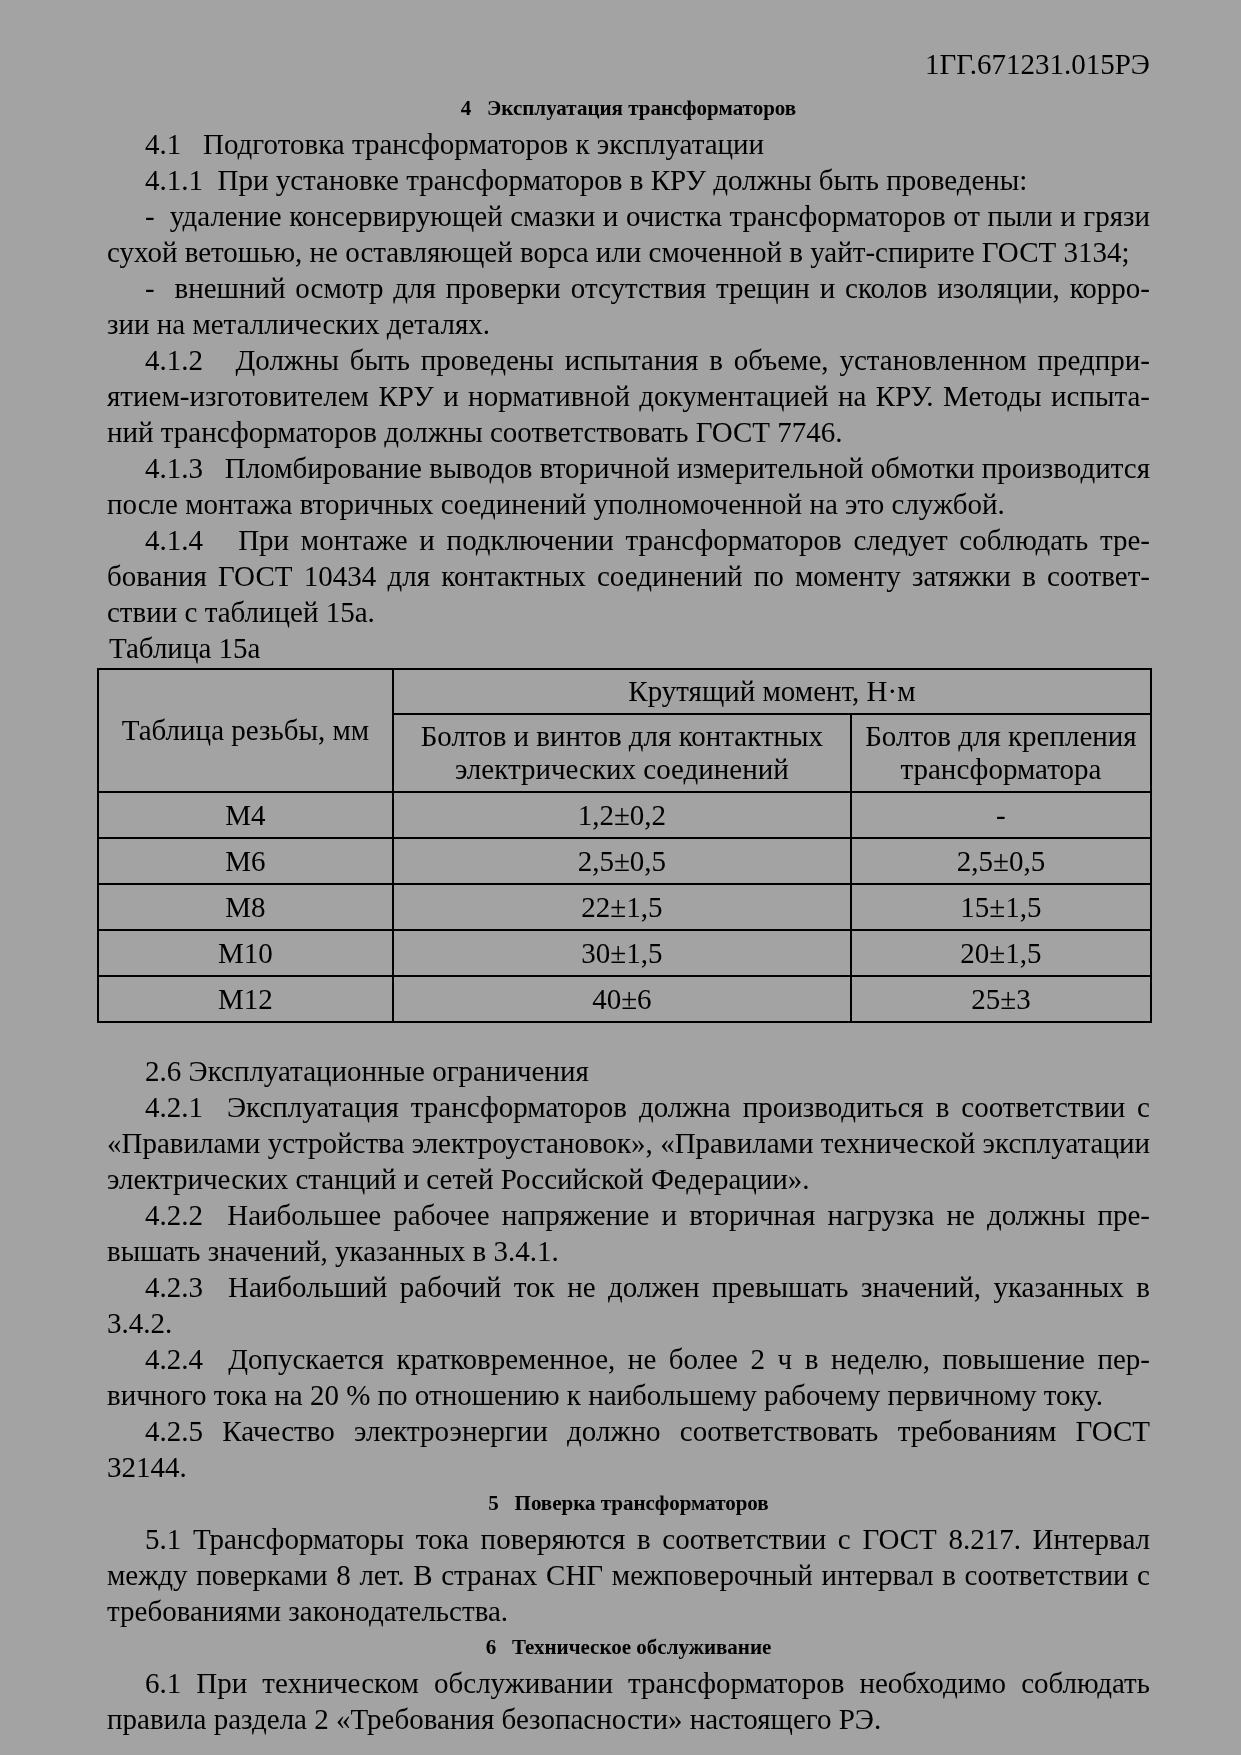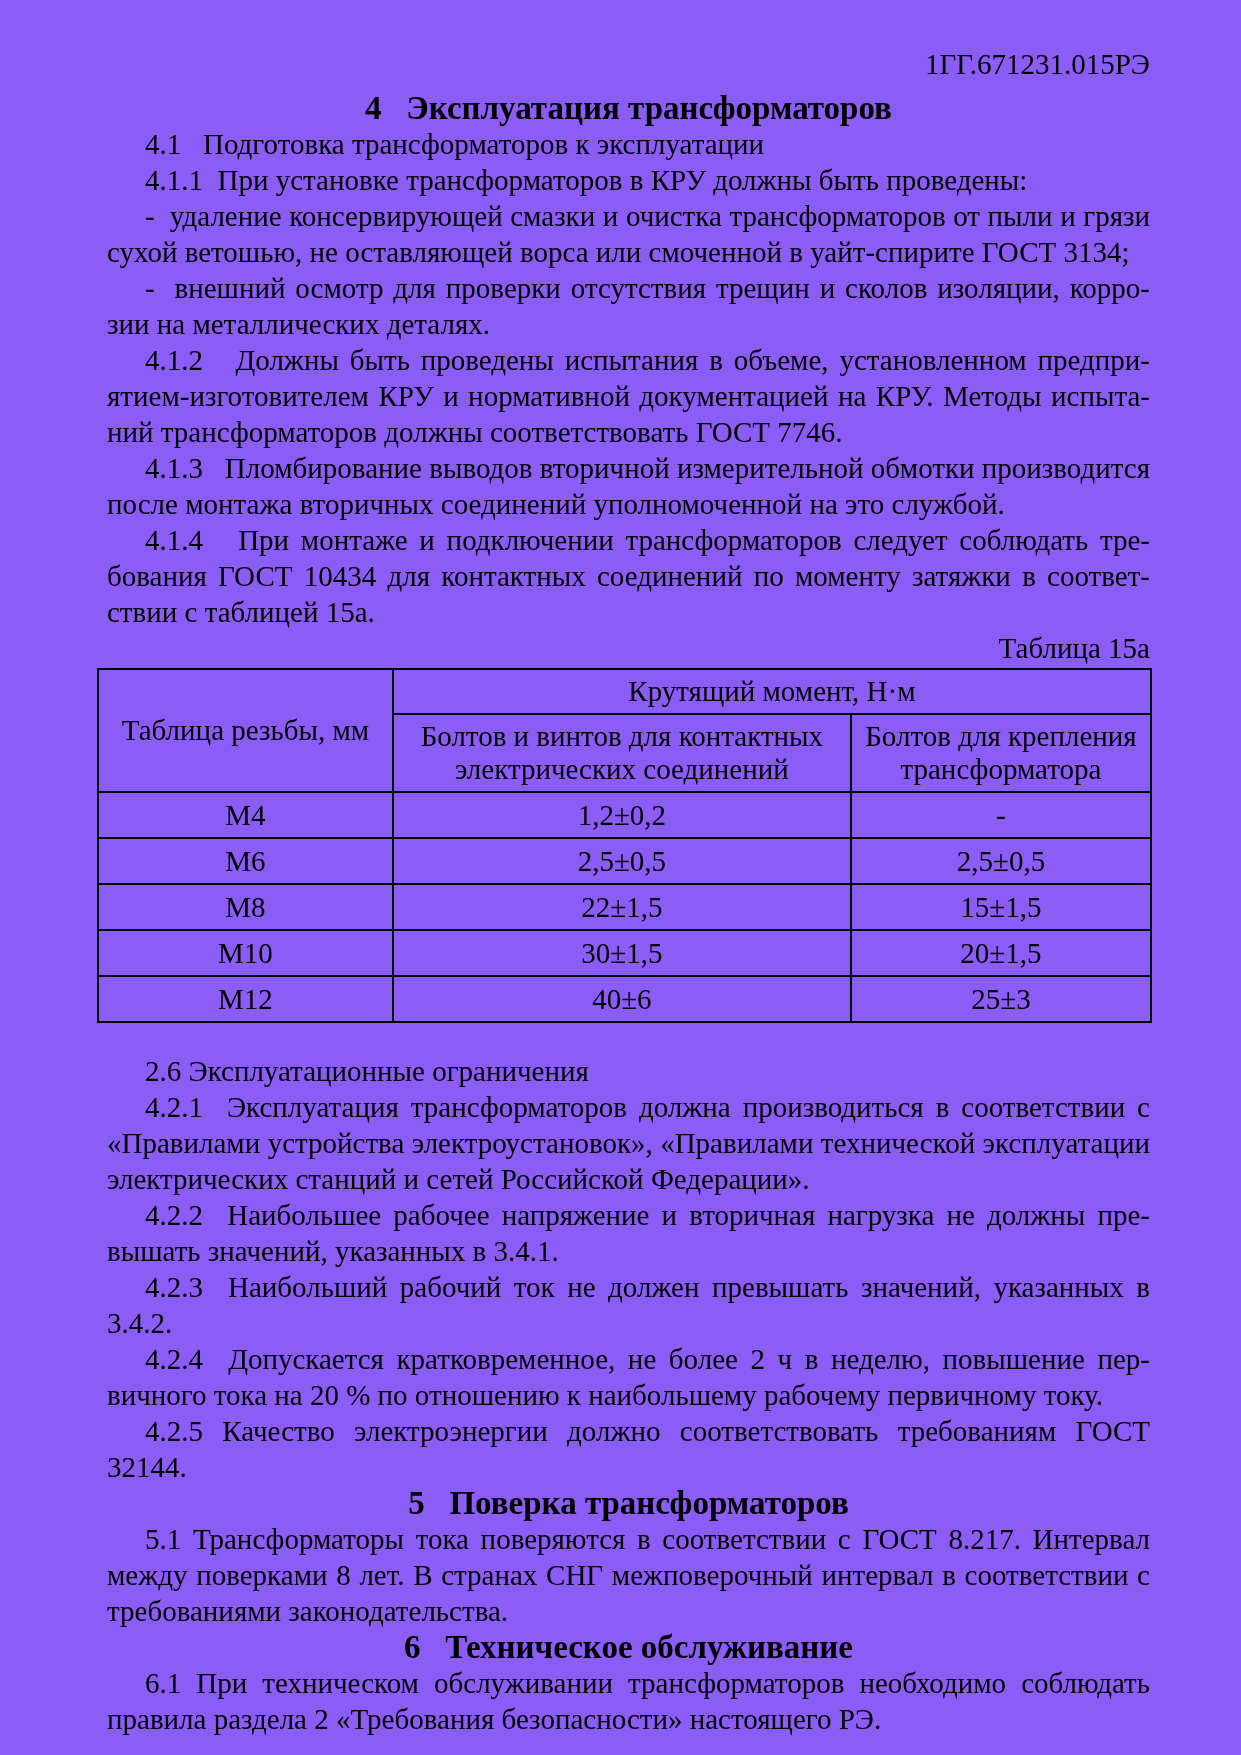--- a/index.html
+++ b/index.html
@@ -9,21 +9,21 @@
   }
   body {
     width: 1241px;
     height: 1755px;
     overflow: hidden;
   }
   .page {
     position: relative;
     width: 1241px;
     height: 1755px;
-    background: #8b5cf6;
+    background: #a3a3a3;
     color: #000000;
     font-family: "Liberation Serif", "DejaVu Serif", serif;
   }
   .doc-code {
     position: absolute;
     top: 46px;
     left: 107px;
     width: 1043px;
     text-align: right;
     font-size: 29px;
@@ -33,35 +33,34 @@
     position: absolute;
     top: 90px;
     left: 107px;
     width: 1043px;
     font-size: 29px;
     line-height: 36px;
     text-align: justify;
   }
   .sec-heading {
     margin: 0;
-    font-size: 33px;
+    font-size: 21px;
     font-weight: bold;
     text-align: center;
     text-indent: 0;
     line-height: 36px;
   }
   .content p {
     margin: 0;
     text-indent: 38px;
     hyphens: manual;
   }
   p.table-caption {
     text-indent: 2px;
-    text-align: right;
-    margin-left: 21px;
+    text-align: left;
   }
   table.t15a {
     border-collapse: collapse;
     table-layout: fixed;
     width: 1055px;
     margin-left: -10px;
     margin-top: 2px;
   }
   table.t15a td {
     border: 2px solid #000000;

